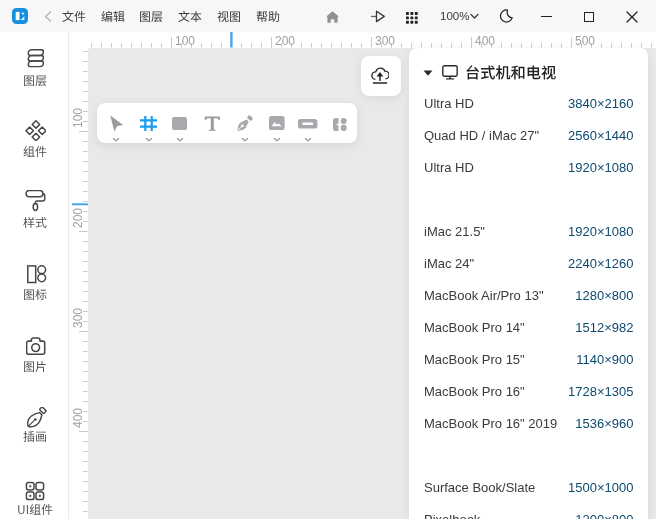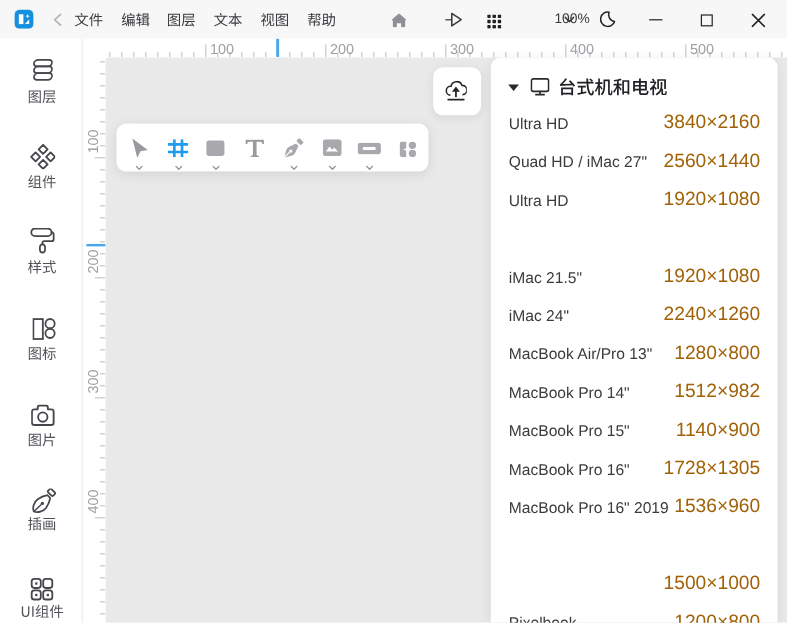--- a/index.html
+++ b/index.html
@@ -5,21 +5,21 @@
 .abs{position:absolute}
 #page{position:relative;width:656px;height:519px}
 #topbar{position:absolute;left:0;top:0;width:656px;height:32px;background:#f7f7f8}
 #sidebar{position:absolute;left:0;top:32px;width:69px;height:487px;background:#fff;border-right:1px solid #eaeaea}
 #canvas{position:absolute;left:88px;top:48px;width:568px;height:471px;background:#e9e9e9;border-top-left-radius:2.5px}
 #toolbar{position:absolute;left:97px;top:103px;width:260px;height:40px;background:#fff;border-radius:8px;box-shadow:0 2px 10px rgba(0,0,0,.10)}
 #upbtn{position:absolute;left:361px;top:56px;width:40px;height:40px;background:#fff;border-radius:8px;box-shadow:0 2px 8px rgba(0,0,0,.08)}
 #panel{position:absolute;left:409px;top:48px;width:239px;height:471px;background:#fff;border-radius:8px 8px 0 0;box-shadow:0 2px 10px rgba(0,0,0,.08)}
 .row{position:absolute;left:409px;width:239px;height:32px}
 .rl{position:absolute;left:15px;top:50%;transform:translateY(-50%);font-size:13px;color:#3b3b3f;letter-spacing:0}
-.rv{position:absolute;right:14.5px;top:50%;transform:translateY(-50%);font-size:16px;color:#a16207}
+.rv{position:absolute;right:14.5px;top:50%;transform:translateY(-50%);font-size:13px;color:#0c4a6e}
 </style></head><body>
 <div id="page">
 
 <div id="canvas"></div>
 <svg class="abs" style="left:0;top:32px" width="656" height="16" viewBox="0 0 656 16">
       <rect x="91" y="11.2" width="1" height="4.4" fill="#c9c9c9"></rect>
       <rect x="101" y="11.2" width="1" height="4.4" fill="#c9c9c9"></rect>
       <rect x="111" y="11.2" width="1" height="4.4" fill="#c9c9c9"></rect>
       <rect x="121" y="11.2" width="1" height="4.4" fill="#c9c9c9"></rect>
       <rect x="131" y="11.2" width="1" height="4.4" fill="#c9c9c9"></rect>
@@ -176,21 +176,21 @@
       <rect x="0.0" y="0.0" width="2.9" height="2.9" rx="0.6" fill="#212126"></rect>
       <rect x="4.4" y="0.0" width="2.9" height="2.9" rx="0.6" fill="#212126"></rect>
       <rect x="8.8" y="0.0" width="2.9" height="2.9" rx="0.6" fill="#212126"></rect>
       <rect x="0.0" y="4.4" width="2.9" height="2.9" rx="0.6" fill="#212126"></rect>
       <rect x="4.4" y="4.4" width="2.9" height="2.9" rx="0.6" fill="#212126"></rect>
       <rect x="8.8" y="4.4" width="2.9" height="2.9" rx="0.6" fill="#212126"></rect>
       <rect x="0.0" y="8.8" width="2.9" height="2.9" rx="0.6" fill="#212126"></rect>
       <rect x="4.4" y="8.8" width="2.9" height="2.9" rx="0.6" fill="#212126"></rect>
       <rect x="8.8" y="8.8" width="2.9" height="2.9" rx="0.6" fill="#212126"></rect>
     </svg>
-<div class="abs" style="left:462px;top:10.4px;font-size:11.5px;color:#3b3b3f">100%</div>
+<div class="abs" style="left:440px;top:10.4px;font-size:11.5px;color:#3b3b3f">100%</div>
 <svg class="abs" style="left:470px;top:13px" width="9" height="7" viewBox="0 0 9 7">
       <path d="M1 1.5 L4.5 5 L8 1.5" stroke="#3b3b3f" stroke-width="1.3" fill="none" stroke-linecap="round" stroke-linejoin="round"></path>
     </svg>
 <svg class="abs" style="left:499px;top:9px" width="14" height="14" viewBox="0 0 14 14">
 <path d="M8.6 1.1 A6.0 6.0 0 1 0 13.2 8.9 A5.6 5.6 0 0 1 8.6 1.1 Z" fill="none" stroke="#212126" stroke-width="1.25" stroke-linejoin="round"></path>
     </svg>
 <div class="abs" style="left:541px;top:15.6px;width:11px;height:1.4px;background:#212126"></div>
 <div class="abs" style="left:584px;top:12px;width:10px;height:10px;border:1.4px solid #212126"></div>
 <svg class="abs" style="left:626px;top:11px" width="12" height="12" viewBox="0 0 12 12">
 <path d="M1 1 L11 11 M11 1 L1 11" stroke="#212126" stroke-width="1.3" stroke-linecap="round"></path>
@@ -376,18 +376,19 @@
     </div>
 <div class="row" style="top:374.5px">
       <span class="rl">MacBook Pro 16"</span>
       <span class="rv">1728×1305</span>
     </div>
 <div class="row" style="top:406.5px">
       <span class="rl">MacBook Pro 16" 2019</span>
       <span class="rv">1536×960</span>
     </div>
 <div class="row" style="top:470.5px">
+      <span class="rl">Surface Book/Slate</span>
       <span class="rv">1500×1000</span>
     </div>
 <div class="row" style="top:502.5px">
       <span class="rl">Pixelbook</span>
       <span class="rv">1200×800</span>
     </div>
 </div>
 </body></html>

